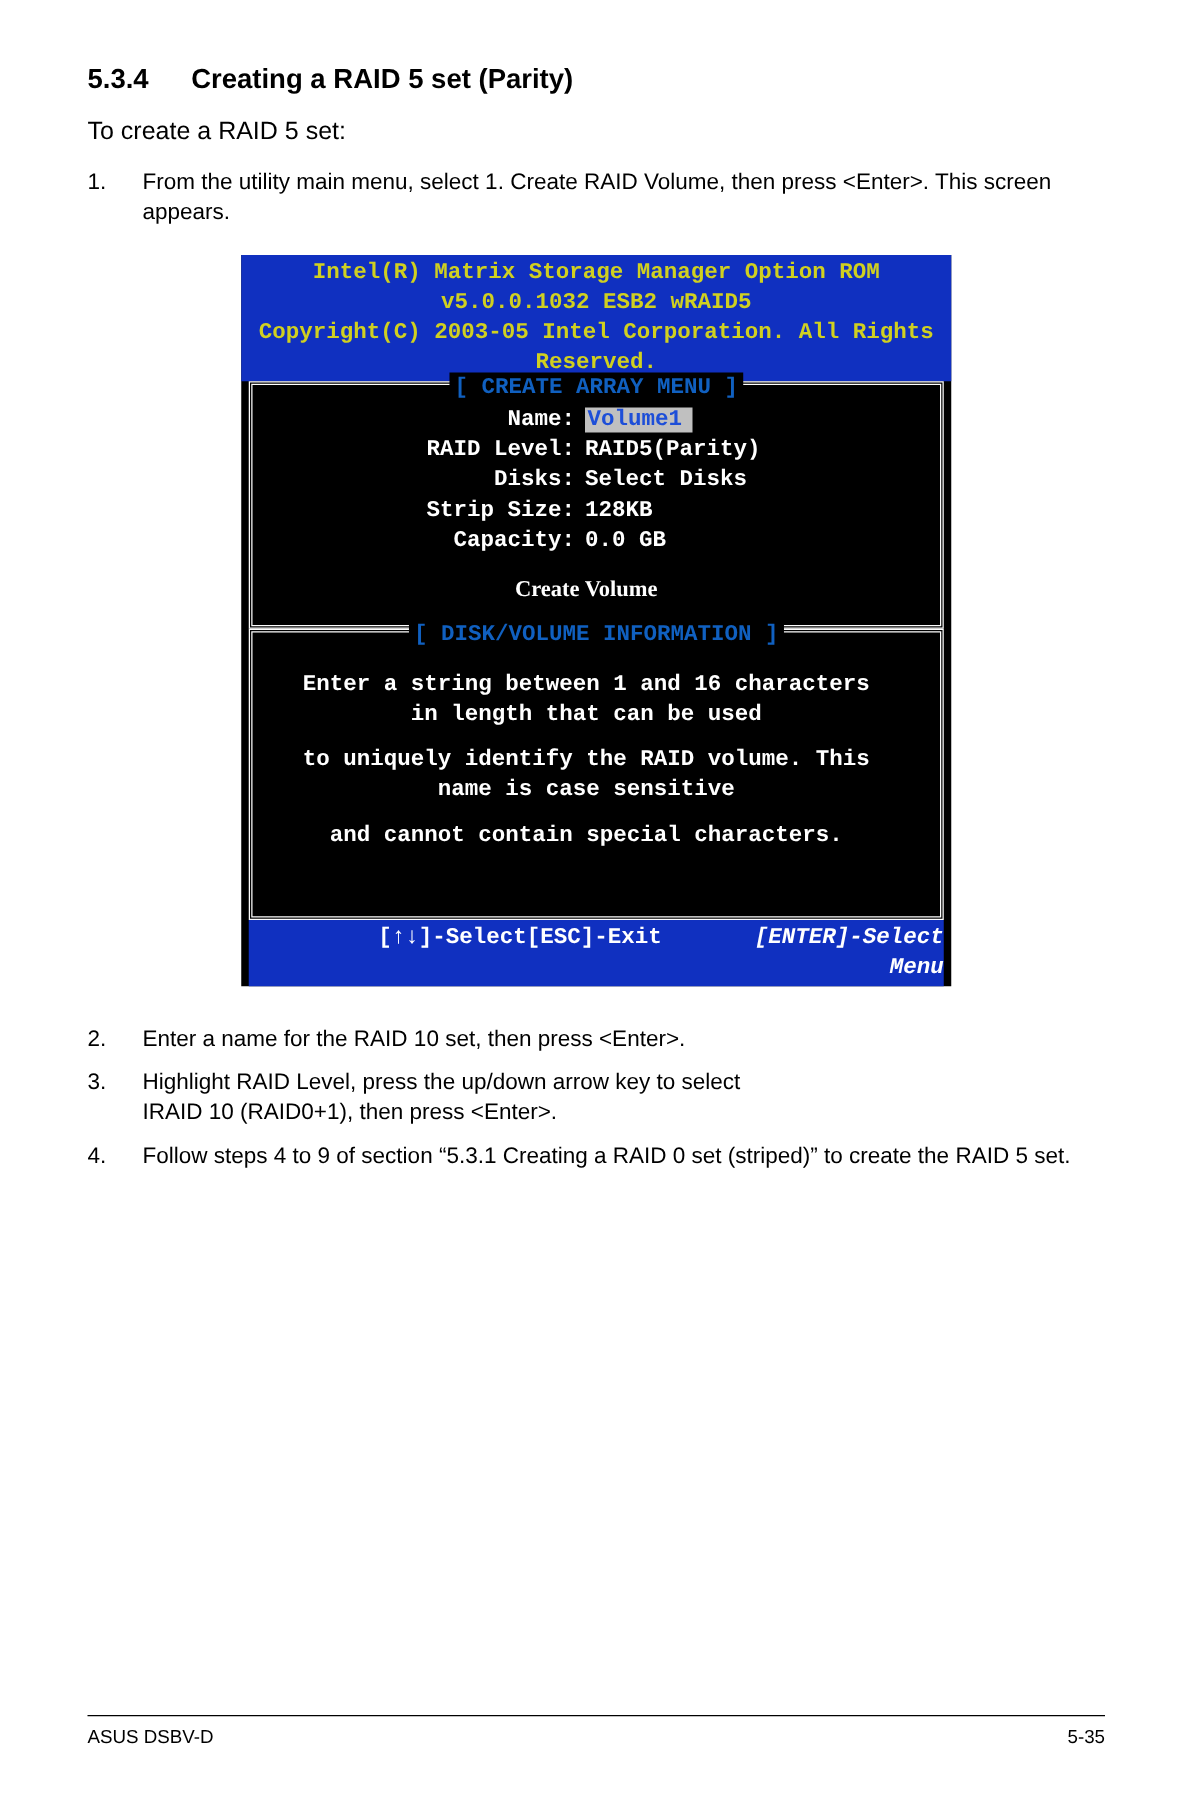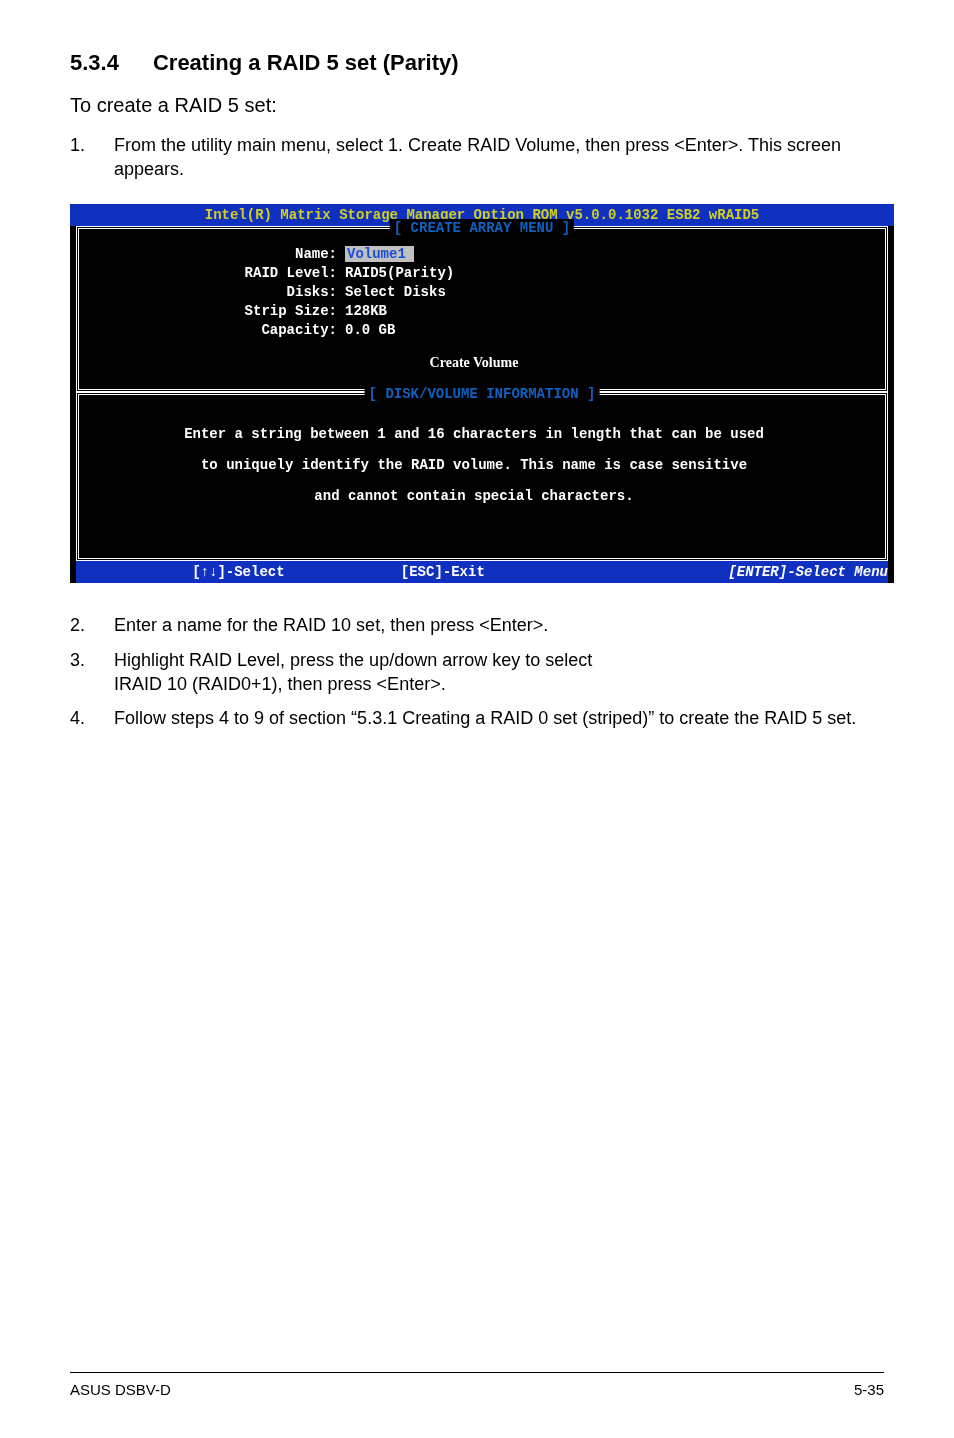--- a/index.html
+++ b/index.html
@@ -16,25 +16,25 @@
     font-size: 22px;
     margin-bottom: 16px;
   }
   .section-num { display: inline-block; margin-right: 34px; }
   .body-text { font-size: 20px; line-height: 1.35; margin-bottom: 14px; }
   ol.steps { list-style: none; padding-left: 0; margin-bottom: 22px; }
   ol.steps > li { display: flex; font-size: 18px; line-height: 1.35; margin-bottom: 10px; }
   ol.steps > li .num { width: 44px; flex-shrink: 0; }
   ol.steps > li .txt { flex: 1; }
   .bios-box {
-    width: 824px;
+    width: 568px;
     margin: 10px auto 30px auto;
     background: #000000;
     font-family: "Courier New", monospace;
-    font-size: 14px;
+    font-size: 18px;
     font-weight: bold;
     color: #ffffff;
     line-height: 1.35;
   }
   .bios-header { background: #1030c0; color: #d0d020; text-align: center; padding: 2px 0; }
   .dbl-frame {
     border: 3px double #ffffff;
     margin: 0 6px;
     position: relative;
     padding: 10px 32px 16px 16px;
@@ -49,21 +49,21 @@
     padding: 0 4px;
     white-space: nowrap;
   }
   .kv-row { display: flex; }
   .kv-key { width: 250px; text-align: right; padding-right: 8px; }
   .kv-val { }
   .val-highlight { background: #c0c0c0; color: #1d4ed8; padding: 0 8px 0 2px; }
   .centered { text-align: center; margin-top: 14px; font-family: Liberation Serif, serif; }
   .info-text { text-align: center; padding: 6px 10px; }
   .bios-footer { background: #1030c0; color: #ffffff; padding: 2px 0; display: flex; margin: 0 6px; }
-  .bios-footer .left { width: 40%; text-align: center; }
+  .bios-footer .left { width: 40%; text-align: right; }
   .bios-footer .mid { width: 25%; text-align: left; }
   .bios-footer .right { width: 35%; text-align: right; font-style: italic; }
   .page-footer {
     position: absolute;
     bottom: 40px;
     left: 70px;
     right: 70px;
     border-top: 1px solid #000;
     padding-top: 8px;
     font-size: 15px;
@@ -83,20 +83,21 @@
 <ol class="steps">
   <li>
     <span class="num">1.</span>
     <span class="txt">From the utility main menu, select 1. Create RAID Volume, then press &lt;Enter&gt;. This screen appears.</span>
   </li>
 </ol>
 
 <div class="bios-box">
   <div class="bios-header">
     <div>Intel(R) Matrix Storage Manager Option ROM v5.0.0.1032 ESB2 wRAID5</div>
+    <div>Copyright(C) 2003-05 Intel Corporation. All Rights Reserved.</div>
   </div>
 
   <div class="dbl-frame">
     <div class="frame-title">[ CREATE ARRAY MENU ]</div>
     <div style="height:6px;"></div>
     <div class="kv-row">
       <div class="kv-key">Name:</div>
       <div class="kv-val"><span class="val-highlight">Volume1</span></div>
     </div>
     <div class="kv-row">

